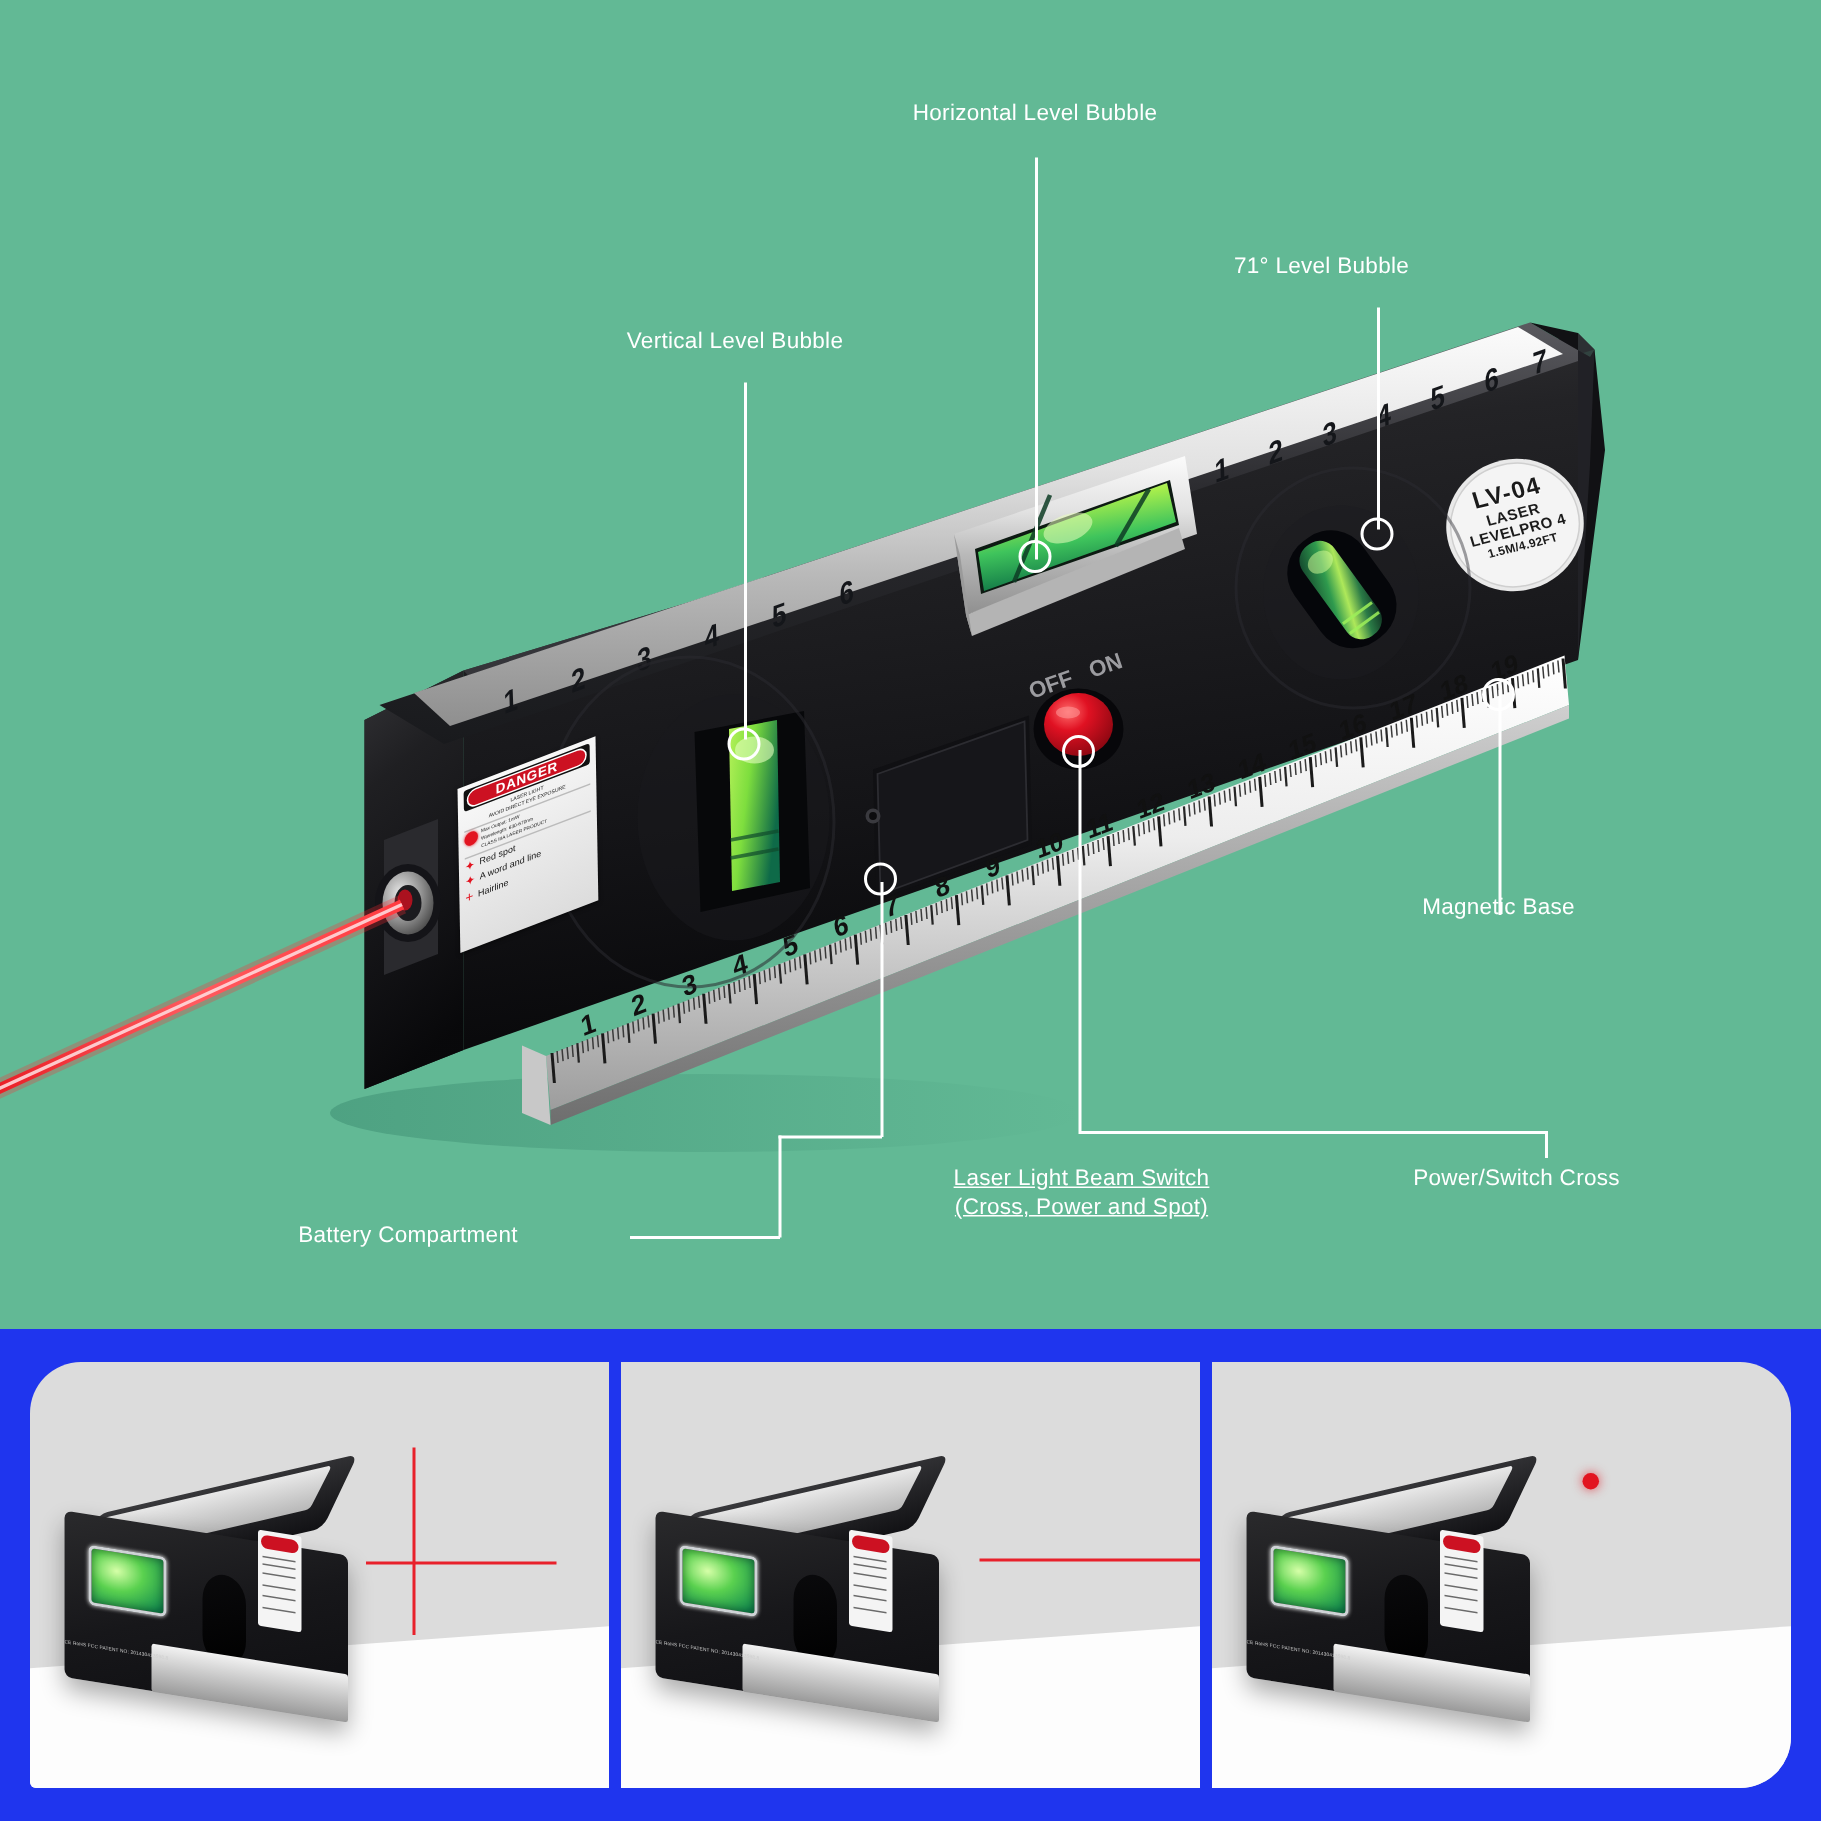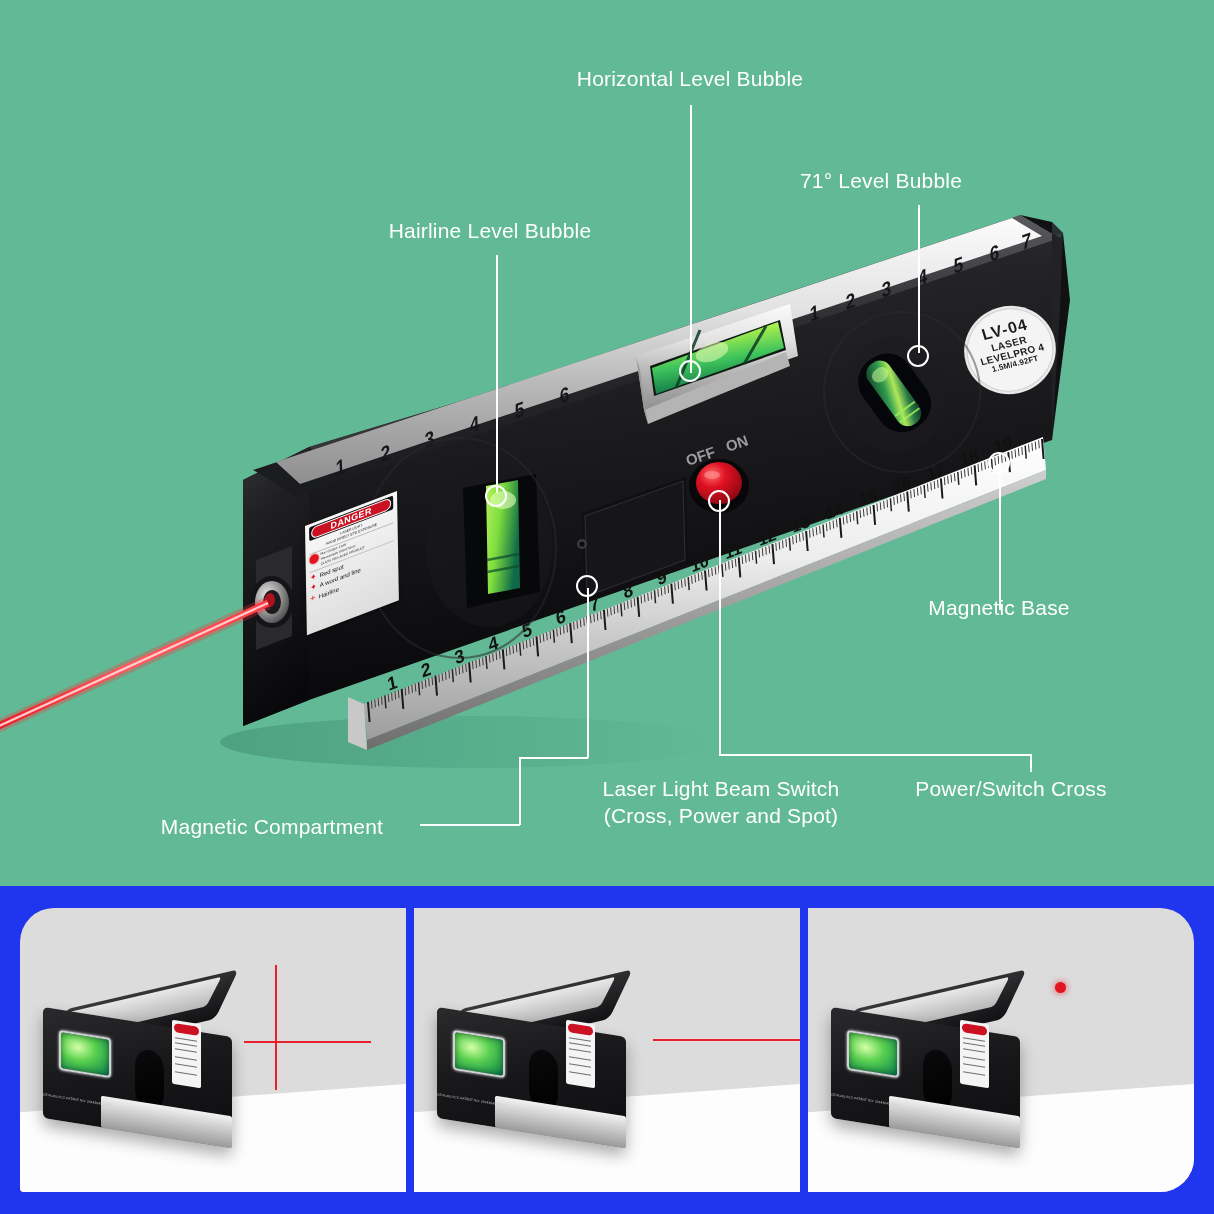--- a/index.html
+++ b/index.html
@@ -9,21 +9,21 @@
   #stage { position:relative; width:1214px; height:1214px; }
 
   
   .hero {
     position:absolute; left:0; top:0; width:1214px; height:886px;
     background:#62b995; overflow:hidden;
   }
 
   
   .label {
-    position:absolute; color:#ffffff; font-size:21px; letter-spacing:.2px;
+    position:absolute; color:#ffffff; font-size:15px; letter-spacing:.2px;
     white-space:nowrap; line-height:1.28;
   }
   .label.ctr { transform:translateX(-50%); text-align:center; }
 
   
   .leader { position:absolute; background:#ffffff; }
   .lv { width:1.6px; }
   .lh { height:1.6px; }
   .ring {
     position:absolute; border:2px solid #ffffff; border-radius:50%;
@@ -610,27 +610,27 @@
     <div class="leader lh" style="left:420px; top:824px; width:100px;"></div>
     <div class="ring" style="left:576px; top:575px;"></div>
 
     <div class="leader lh" style="left:719px; top:754px; width:312px;"></div>
     <div class="leader lv" style="left:1030px; top:754px; height:18px;"></div>
 
     <div class="label ctr" style="left:690px; top:66px;">Horizontal Level Bubble</div>
 
     <div class="label ctr" style="left:881px; top:168px;">71° Level Bubble</div>
 
-    <div class="label ctr" style="left:490px; top:218px;">Hairline Level Bubble</div>
+    <div class="label ctr" style="left:490px; top:218px;">Vertical Level Bubble</div>
 
     <div class="label ctr" style="left:999px; top:595px;">Magnetic Base</div>
 
-    <div class="label ctr" style="left:272px; top:814px;">Magnetic Compartment</div>
-
-    <div class="label ctr" style="left:721px; top:776px;">
+    <div class="label ctr" style="left:272px; top:814px;">Battery Compartment</div>
+
+    <div class="label ctr" style="left:721px; top:776px;text-decoration:underline;">
       <div>Laser Light Beam Switch</div>
       <div>(Cross, Power and Spot)</div>
     </div>
 
     <div class="label ctr" style="left:1011px; top:776px;">Power/Switch Cross</div>
   </div>
 
   <div class="strip">
     <div class="thumbs">
 

